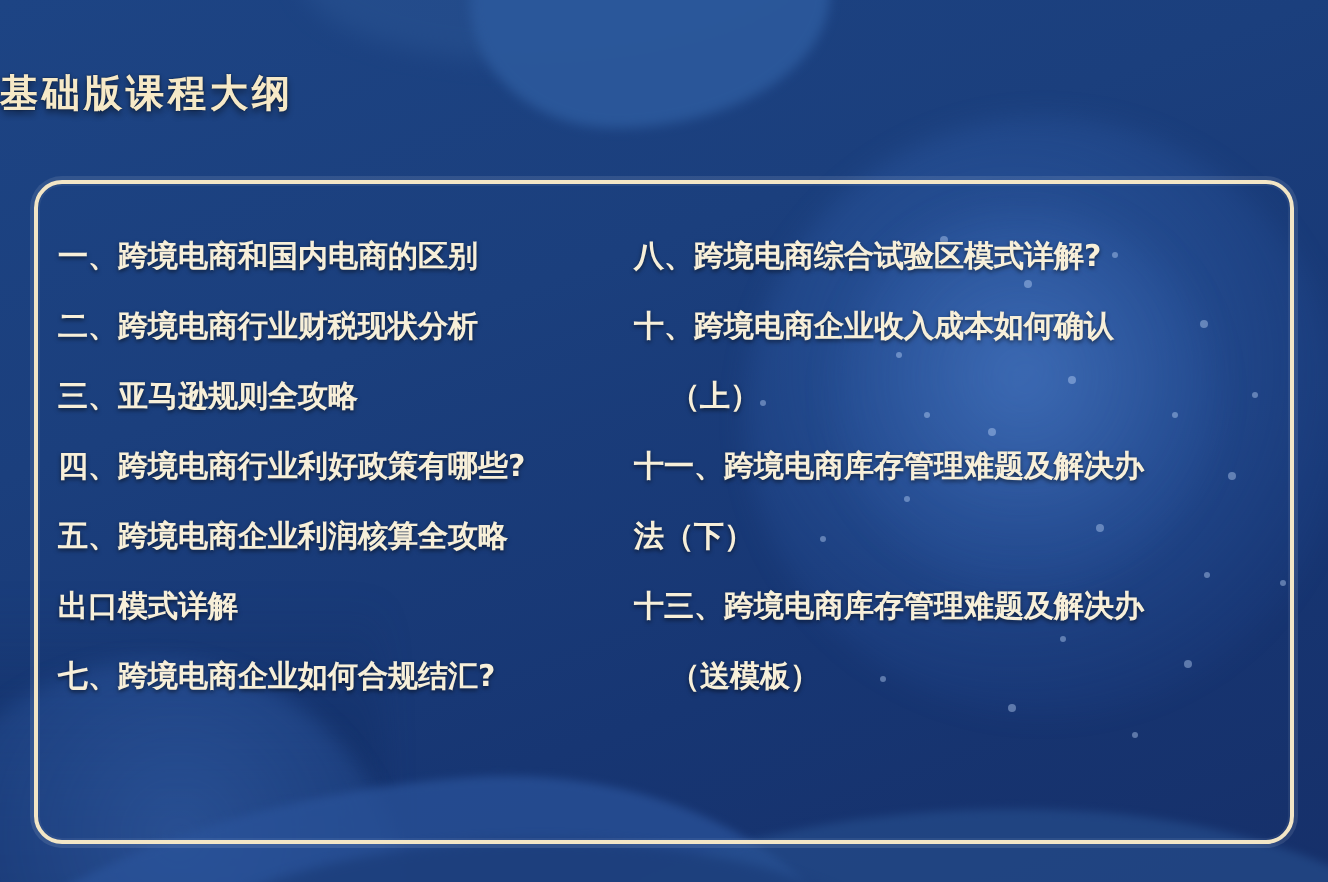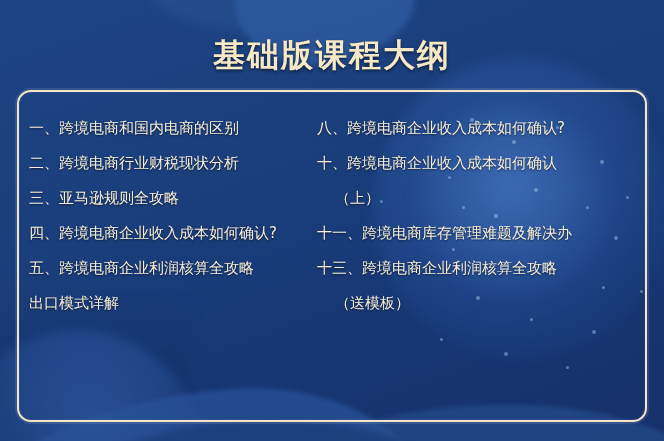--- a/index.html
+++ b/index.html
@@ -107,22 +107,22 @@
     position: absolute;
     display: block;
     background: rgba(200,222,255,.40);
     border-radius: 50%;
   }
 
   
   .title {
     position: absolute;
     left: 0; right: 0; top: 34px;
-    text-align: center;
-    font-size: 32px;
+    text-align: left;
+    font-size: 19px;
     font-weight: bold;
     letter-spacing: 2px;
     color: #f6e9c7;
     text-shadow: 0 2px 3px rgba(0,0,0,.45), 0 0 1px rgba(0,0,0,.6);
   }
 
   
   .panel {
     position: absolute;
     left: 17px; top: 90px;
@@ -145,21 +145,21 @@
   }
   .col {
     box-sizing: border-box;
   }
   .col-left  { width: 300px; padding-left: 12px; }
   .col-right { width: 330px; padding-left: 0px; }
 
   .item {
     color: #f7efd9;
     font-size: 15px;
-    font-weight: normal;
+    font-weight: bold;
     line-height: 35px;
     white-space: nowrap;
     text-shadow: 0 1px 2px rgba(0,0,0,.55);
   }
   .item.indent { padding-left: 18px; }
 </style>
 </head>
 <body>
 
 <div id="stage">
@@ -202,27 +202,29 @@
 
   <div class="title">基础版课程大纲</div>
 
   <div class="panel"></div>
 
   <div class="cols">
     <div class="col col-left" id="col-left">
         <div class="item">一、跨境电商和国内电商的区别</div>
         <div class="item">二、跨境电商行业财税现状分析</div>
         <div class="item">三、亚马逊规则全攻略</div>
-        <div class="item">四、跨境电商企业收入成本如何确认?</div>
+        <div class="item">四、跨境电商行业利好政策有哪些?</div>
         <div class="item">五、跨境电商企业利润核算全攻略</div>
         <div class="item">出口模式详解</div>
+        <div class="item">七、跨境电商企业如何合规结汇?</div>
       </div>
     <div class="col col-right" id="col-right">
-        <div class="item">八、跨境电商企业收入成本如何确认?</div>
+        <div class="item">八、跨境电商综合试验区模式详解?</div>
         <div class="item">十、跨境电商企业收入成本如何确认</div>
         <div class="item indent">（上）</div>
         <div class="item">十一、跨境电商库存管理难题及解决办</div>
-        <div class="item">十三、跨境电商企业利润核算全攻略</div>
+        <div class="item">法（下）</div>
+        <div class="item">十三、跨境电商库存管理难题及解决办</div>
         <div class="item indent">（送模板）</div>
       </div>
   </div>
 
 </div>
 
 </body></html>

